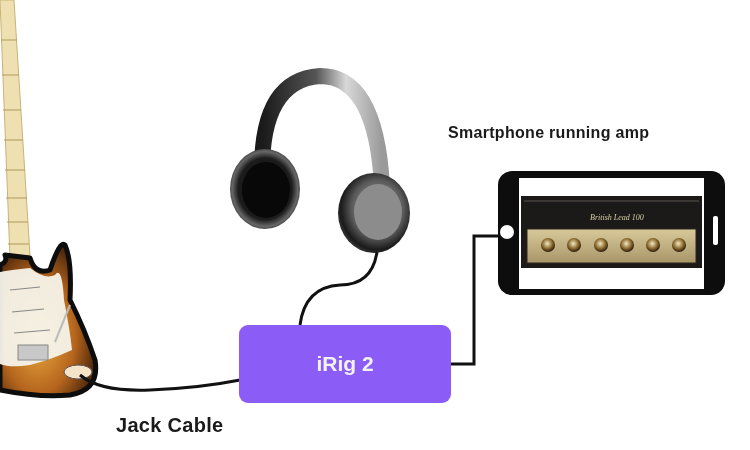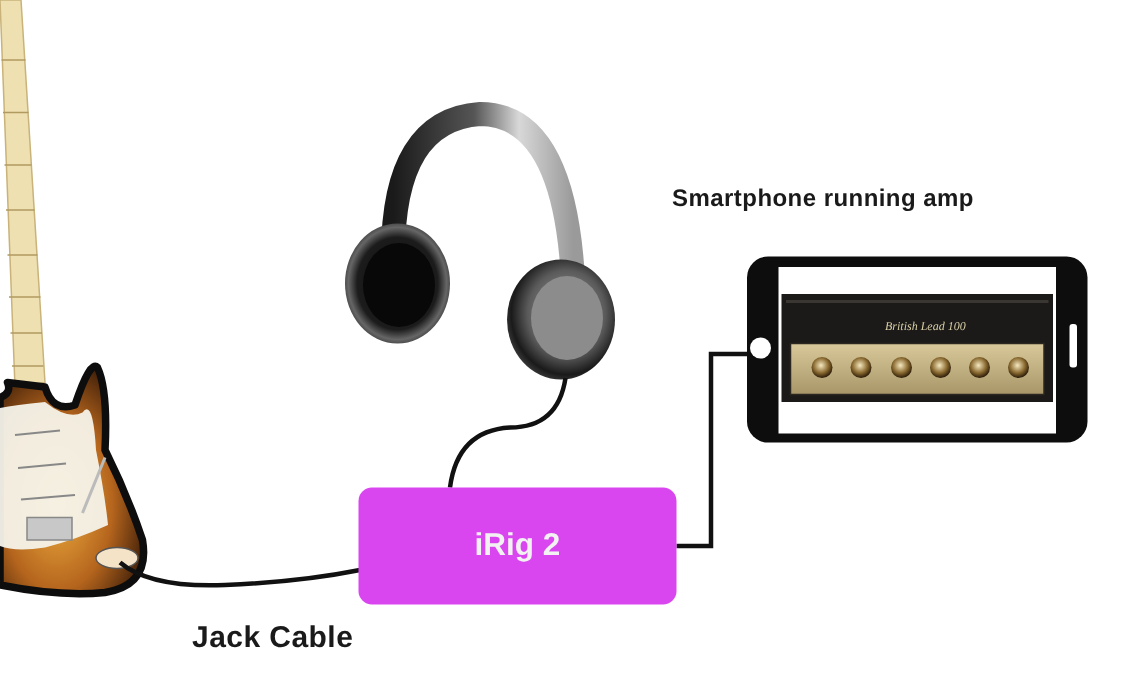--- a/index.html
+++ b/index.html
@@ -1,21 +1,21 @@
 <!DOCTYPE html>
 <html><head>
 <meta charset="utf-8">
 <style>
   html, body { margin: 0; padding: 0; background: #ffffff; }
   body { width: 750px; height: 450px; position: relative; overflow: hidden; font-family: "Liberation Sans", sans-serif; }
   .abs { position: absolute; }
   .label { color: #1a1a1a; font-weight: bold; letter-spacing: 0.3px; }
   #phone-label { left: 448px; top: 124px; font-size: 16px; }
-  #jack-label { left: 116px; top: 414px; font-size: 20px; margin-left: 12px; }
-  #irig { left: 239px; top: 325px; width: 212px; height: 78px; background: #d946ef; border-radius: 9px; display: flex; align-items: center; justify-content: center; }
+  #jack-label { left: 116px; top: 414px; font-size: 20px; }
+  #irig { left: 239px; top: 325px; width: 212px; height: 78px; background: #8b5cf6; border-radius: 9px; display: flex; align-items: center; justify-content: center; }
   #irig-label { color: #f2f2f2; font-size: 21px; font-weight: bold; }
   svg { position: absolute; left: 0; top: 0; }
 </style>
 </head>
 <body>
 
 <svg width="750" height="450">
   <defs>
     <radialGradient id="burst" cx="40%" cy="60%" r="70%">
       <stop offset="0%" stop-color="#f0b040"></stop>

